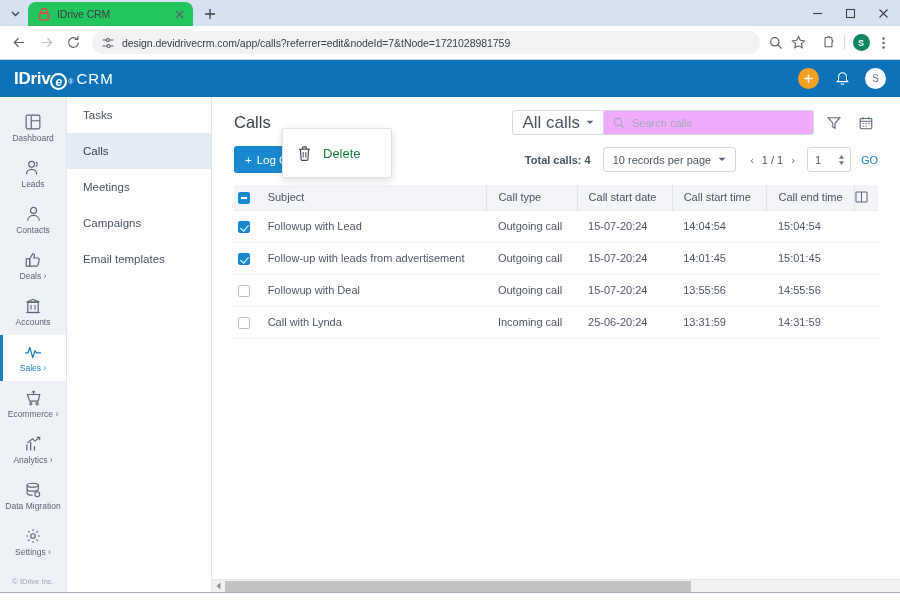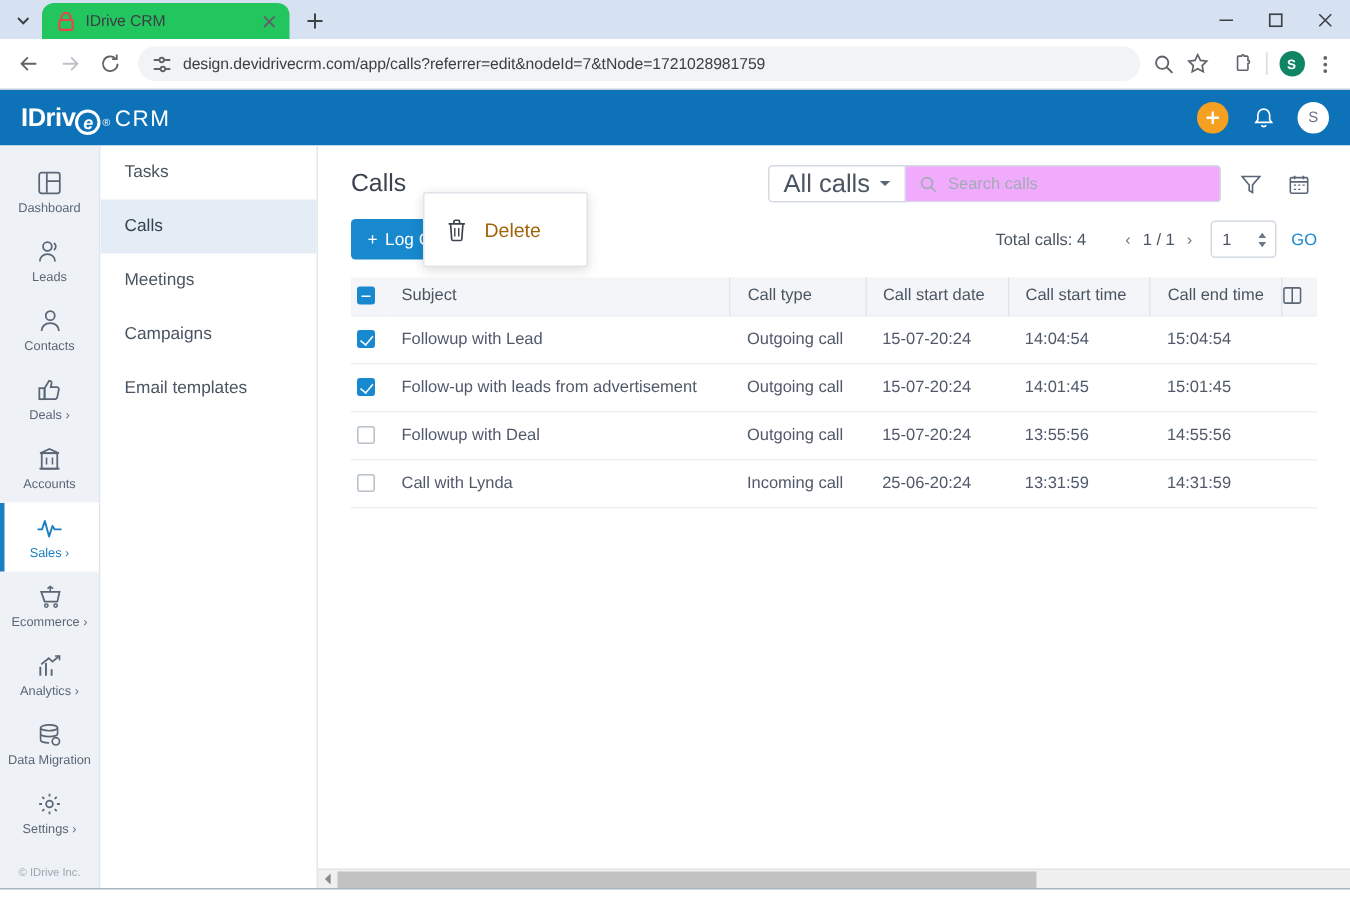--- a/index.html
+++ b/index.html
@@ -127,40 +127,40 @@
                 flex: none; position: relative; }
   .logcall { height: 27px; background: #1889cf; color: #fff; border: none;
              border-radius: 3px; font-size: 11.5px; padding: 0 11px;
              display: flex; align-items: center; gap: 5px;
              font-family: "Liberation Sans", sans-serif; }
   .actions-btn { height: 27px; background: #fff; border: 1px solid #d4dae1;
                  border-radius: 3px; font-size: 11.5px; color: #4a5562;
                  padding: 0 9px; display: flex; align-items: center; gap: 7px;
                  margin-left: 9px; font-family: "Liberation Sans", sans-serif; }
   .tools-spacer { flex: 1; }
-  .total-calls { font-size: 11px; color: #4a5562; margin-right: 12px; }
+  .total-calls { font-size: 11px; color: #4a5562; margin-right: 12px; font-weight: bold; }
   .rpp { height: 25px; border: 1px solid #d4dae1; border-radius: 3px; background: #fff;
          display: flex; align-items: center; gap: 7px; padding: 0 9px;
          font-size: 11px; color: #4a5562; }
   .pager { display: flex; align-items: center; gap: 8px; margin-left: 14px;
            font-size: 11px; color: #4a5562; }
   .pg-arrow { color: #6b7684; font-size: 11px; }
   .pg-input { height: 25px; width: 44px; border: 1px solid #d4dae1; border-radius: 3px;
               margin-left: 12px; display: flex; align-items: center;
               padding-left: 7px; position: relative; font-size: 11px; color: #4a5562; }
   .stepper { position: absolute; right: 5px; top: 50%; transform: translateY(-50%);
              display: flex; flex-direction: column; gap: 1px; line-height: 0; }
   .go-link { font-size: 11px; color: #1889cf; margin-left: 10px; }
 
   
   .delete-pop { position: absolute; left: 70px; top: -7px; width: 110px; height: 50px;
                 background: #fff; border: 1px solid #e0e4e9; border-radius: 2px;
                 box-shadow: 0 2px 8px rgba(0,0,0,0.14); display: flex;
                 align-items: center; gap: 11px; padding: 0 14px; z-index: 40; }
-  .del-lbl { font-size: 13px; color: #a16207; }
+  .del-lbl { font-size: 13px; color: #15803d; }
 
   
   .table-wrap { flex: 1; padding: 12px 22px 0 22px; min-height: 0;
                 display: flex; flex-direction: column; }
   table { width: 100%; border-collapse: collapse; }
   thead th { background: #f3f5f8; height: 25px; font-size: 11px; color: #4a5562;
              font-weight: normal; text-align: left; padding: 0 0 0 11px;
              border-right: 1px solid #e1e5ea; white-space: nowrap; }
   thead th:first-child { border-right: none; }
   thead th.last { border-right: none; }
@@ -509,20 +509,28 @@
                 <path d="M6 4.4V2.8a.9.9 0 0 1 .9-.9h2.2a.9.9 0 0 1 .9.9v1.6" fill="none" stroke="#3a434f" stroke-width="1.2"></path>
                 <path d="M3.6 4.4l.8 11a1 1 0 0 0 1 .9h5.2a1 1 0 0 0 1-.9l.8-11" fill="none" stroke="#3a434f" stroke-width="1.2"></path>
                 <path d="M6.6 7.4v6M9.4 7.4v6" stroke="#3a434f" stroke-width="1"></path>
               </svg>
             </span>
             <span class="del-lbl">Delete</span>
           </div>
 
           <div class="tools-spacer"></div>
           <span class="total-calls">Total calls: 4</span>
+          <div class="rpp">
+            <span>10 records per page</span>
+            <span>
+              <svg width="8" height="5" viewBox="0 0 8 5">
+                  <path d="M0.5 0.7L4 4 7.5 0.7z" fill="#5a6675"></path>
+                </svg>
+            </span>
+          </div>
           <div class="pager">
             <span class="pg-arrow">‹</span>
             <span>1 / 1</span>
             <span class="pg-arrow">›</span>
           </div>
           <div class="pg-input">
             <span>1</span>
             <span class="stepper">
               <svg width="7" height="11" viewBox="0 0 7 11">
                   <path d="M3.5 0.6l2.6 3.6H0.9z" fill="#6b7684"></path>

